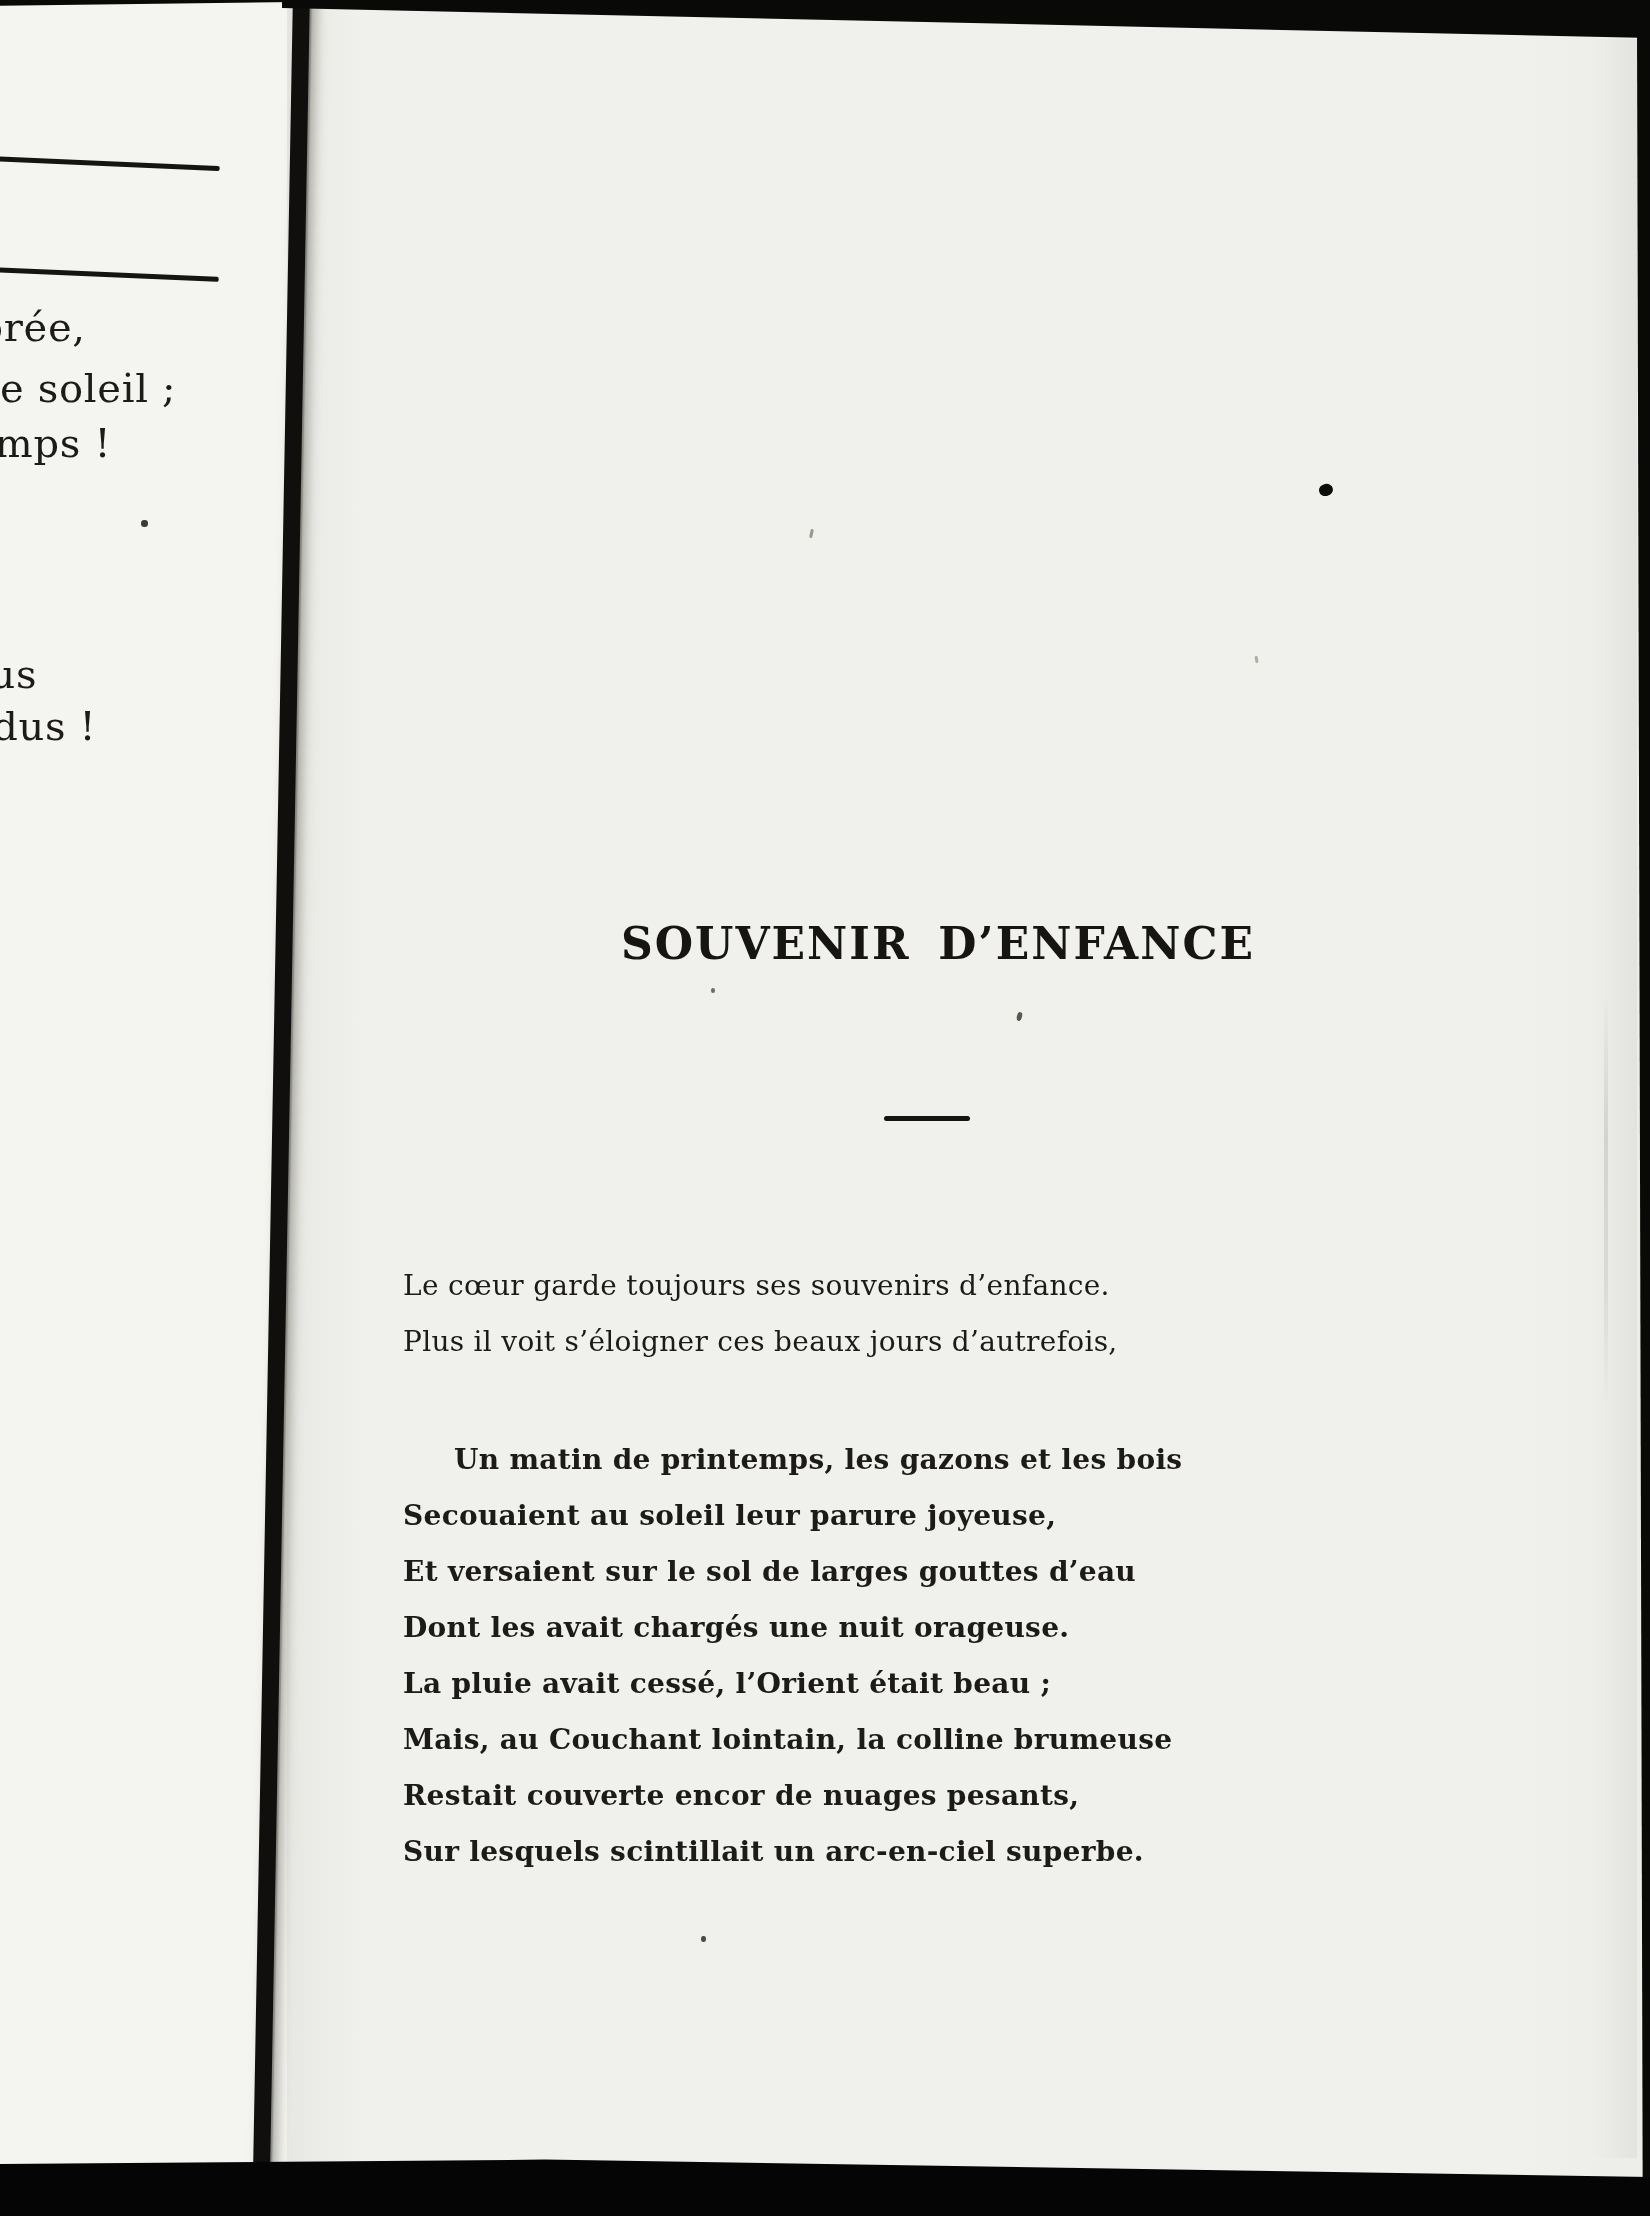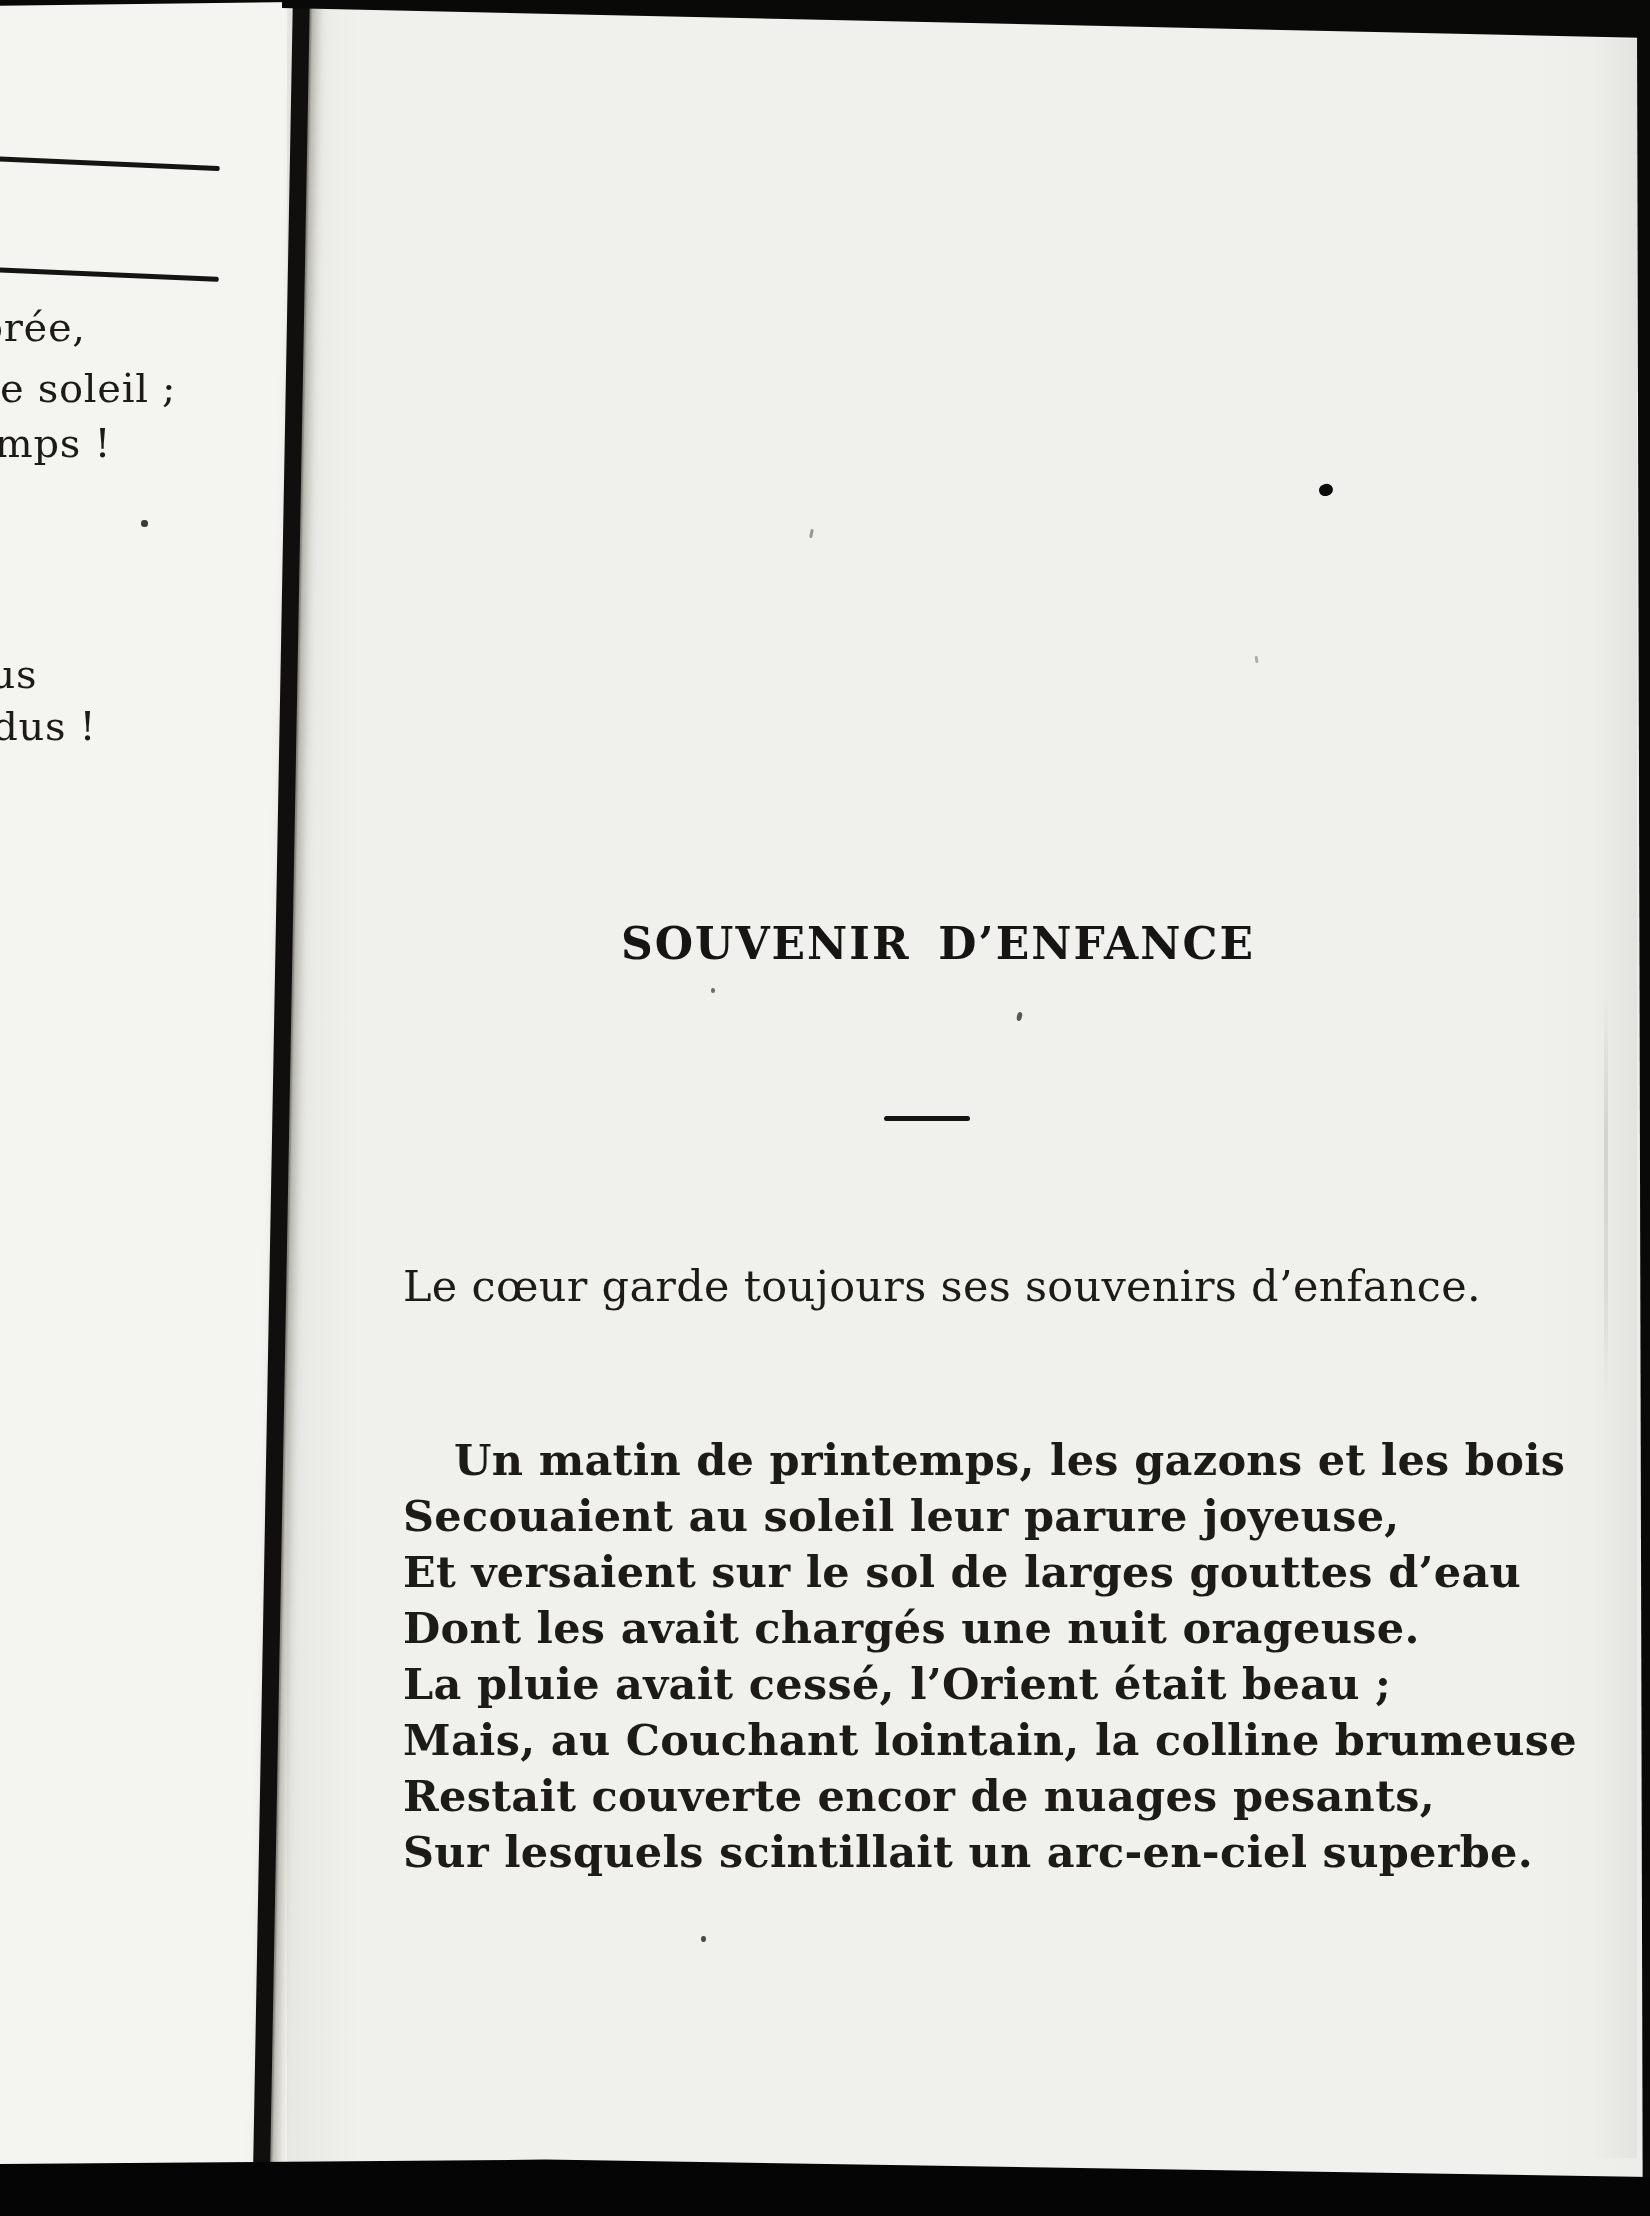--- a/index.html
+++ b/index.html
@@ -46,21 +46,21 @@
     font-size:44px;font-weight:bold;line-height:50px;
     letter-spacing:2px;word-spacing:10.4px;
     color:#171513;
   }
   .divider{
     position:absolute;left:597px;top:1116px;width:86px;height:5.2px;
     background:#141412;border-radius:2.6px;
   }
   .stanza{
     position:absolute;left:116px;
-    font-size:43px;line-height:56px;letter-spacing:0.3px;
+    font-size:28px;line-height:56px;letter-spacing:0.3px;
     color:#1d1b18;white-space:pre;
   }
   .stanza.s1{top:1258px;}
   .stanza.s2{top:1432px;font-weight:bold;}
   .stanza.s2 .pline:first-child{padding-left:51px;}
 
   
   .gutter{
     position:absolute;left:293px;top:-7.8px;width:17px;height:2240px;
     background:#100f0d;border-radius:2px;
@@ -117,21 +117,21 @@
         <div class="frag">e soleil ;</div>
         <div class="frag">mps !</div>
         <div class="frag">us</div>
         <div class="frag">dus !</div>
       </div>
   </div>
 
   <div class="right-page">
     <h1 class="title">SOUVENIR D’ENFANCE</h1>
     <div class="divider"></div>
-    <div class="stanza s1"><div class="pline">Le cœur garde toujours ses souvenirs d’enfance.</div></div>
+    <div class="stanza s1"><div class="pline">Le cœur garde toujours ses souvenirs d’enfance.</div><div class="pline">Plus il voit s’éloigner ces beaux jours d’autrefois,</div></div>
     <div class="stanza s2"><div class="pline">Un matin de printemps, les gazons et les bois</div><div class="pline">Secouaient au soleil leur parure joyeuse,</div><div class="pline">Et versaient sur le sol de larges gouttes d’eau</div><div class="pline">Dont les avait chargés une nuit orageuse.</div><div class="pline">La pluie avait cessé, l’Orient était beau ;</div><div class="pline">Mais, au Couchant lointain, la colline brumeuse</div><div class="pline">Restait couverte encor de nuages pesants,</div><div class="pline">Sur lesquels scintillait un arc-en-ciel superbe.</div></div>
   </div>
 
   <div class="right-shade"></div>
   <div class="crease"></div>
 
   <div class="gutter"></div>
   <div class="edge top-left"></div>
   <div class="edge top-right"></div>
   <div class="edge right"></div>

